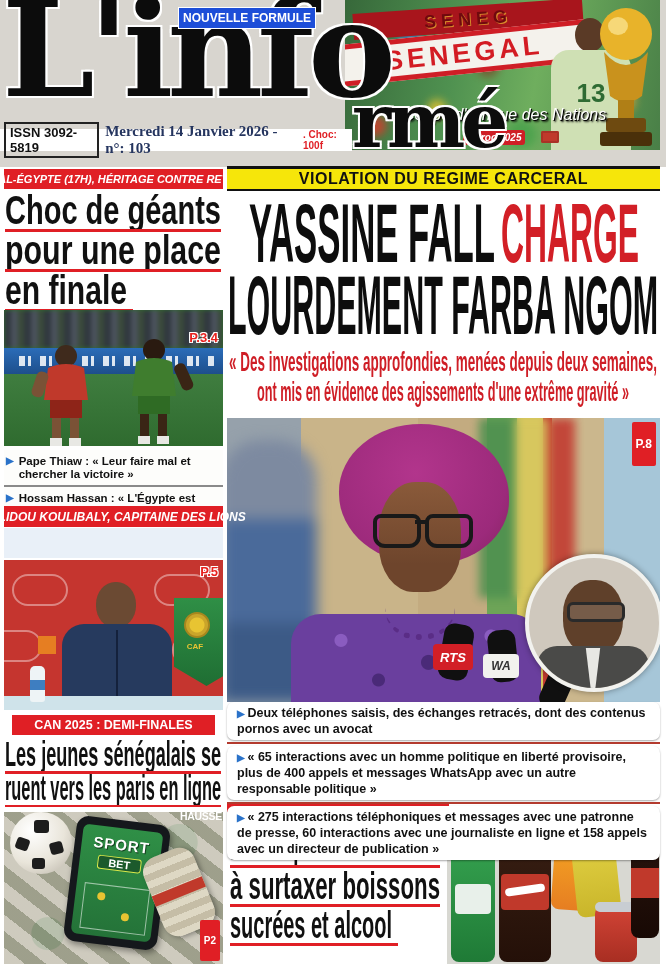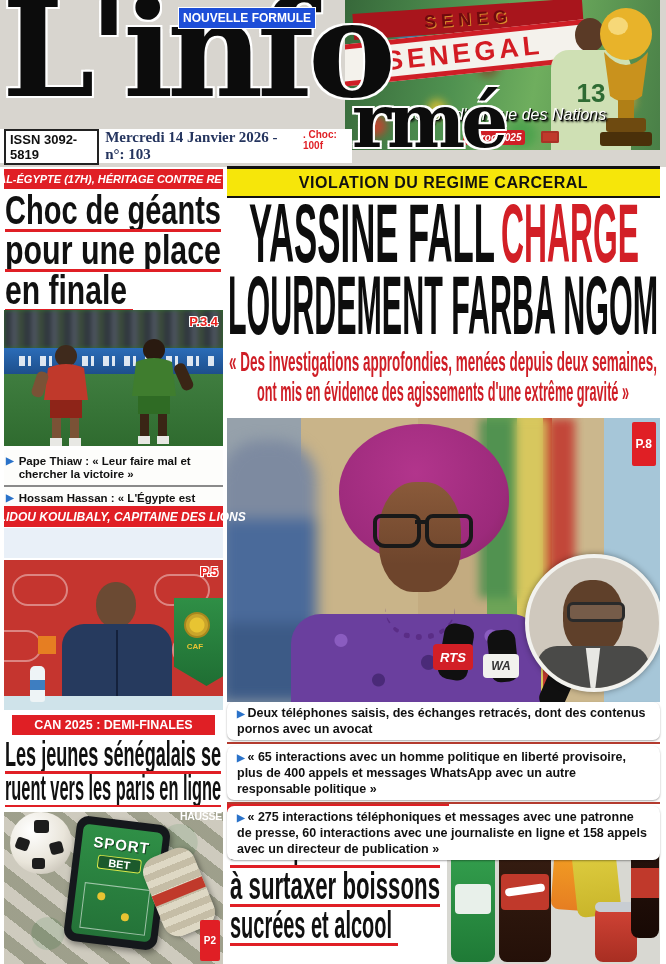--- a/index.html
+++ b/index.html
@@ -9,22 +9,22 @@
   
   .masthead{left:0;top:0;width:666px;height:167px;background:#d8d5cf;}
   .logo-main{left:2px;top:-28px;font-family:"DejaVu Serif",serif;font-weight:bold;
              font-size:132px;letter-spacing:-6px;color:#0c0c0c;z-index:6;
              text-shadow:2px 2px 0 #fff,-2px -2px 0 #fff,2px -2px 0 #fff,-2px 2px 0 #fff;}
   .logo-tail{left:352px;top:78px;font-family:"DejaVu Serif",serif;font-weight:bold;
              font-size:74px;letter-spacing:-4px;color:#0c0c0c;z-index:7;
              text-shadow:2px 2px 0 #fff,-2px -2px 0 #fff,2px -2px 0 #fff,-2px 2px 0 #fff;}
   .badge-nf{left:178px;top:7px;background:#1d4ed8;color:#fff;font-weight:bold;
             font-size:12px;padding:3px 4px;border:1px solid #fff;z-index:8;letter-spacing:0px;}
-  .issn-bar{left:0;top:129px;width:352px;height:34px;background:#fff;z-index:5;
-            display:flex;align-items:flex-start;gap:6px;padding-left:4px;box-sizing:border-box;}
+  .issn-bar{left:0;top:129px;width:352px;height:22px;background:#fff;z-index:5;
+            display:flex;align-items:center;gap:6px;padding-left:4px;box-sizing:border-box;}
   .issn-box{border:2px solid #222;font-weight:bold;font-size:13px;padding:1px 4px;color:#111;}
   .date-line{font-family:"Liberation Serif",serif;font-size:15px;color:#25355f;font-weight:bold;}
   .price{color:#e01f25;font-weight:bold;font-size:10px;}
   
   .banner-photo{left:345px;top:0;width:315px;height:150px;overflow:hidden;z-index:1;
       background:linear-gradient(100deg,#37683a 0%,#4f9150 35%,#6fae5e 60%,#497f47 100%);}
   .crowd{left:-10px;top:-10px;width:340px;height:170px;filter:blur(4px);opacity:.8;
       background:
        radial-gradient(circle at 12% 80%,#d93b2b 0 10px,transparent 11px),
        radial-gradient(circle at 30% 70%,#e8c432 0 9px,transparent 10px),
@@ -48,21 +48,21 @@
       box-shadow:inset 0 0 0 2px #a93226;}
   .player13-head{left:230px;top:18px;width:30px;height:34px;border-radius:50%;background:#5a3a26;z-index:3;}
   .player13-body{left:206px;top:50px;width:80px;height:100px;border-radius:18px 18px 0 0;
       background:#cfe0b4;z-index:3;display:flex;justify-content:center;}
   .player13-num{margin-top:28px;color:#2f6b33;font-weight:bold;font-size:26px;}
   
   .trophy{right:0;top:0;width:72px;height:150px;z-index:3;}
   
   .kicker{background:#e01f25;color:#fff;font-weight:bold;font-style:italic;
           display:flex;align-items:center;justify-content:center;white-space:nowrap;z-index:5;}
-  .yellow-banner{left:227px;top:166px;width:433px;height:32px;background:#f6e60a;
+  .yellow-banner{left:227px;top:166px;width:433px;height:25px;background:#f6e60a;
       border-top:3px solid #111;border-bottom:2px solid #111;box-sizing:border-box;
       display:flex;align-items:center;justify-content:center;color:#111;
       font-weight:bold;font-size:16px;letter-spacing:.5px;z-index:5;}
   .pageref{color:#e8221f;font-weight:bold;font-size:13px;
       text-shadow:1px 1px 0 #fff,-1px -1px 0 #fff,1px -1px 0 #fff,-1px 1px 0 #fff;z-index:9;}
   .pagechip{background:#e01f25;color:#fff;font-weight:bold;font-size:12px;
       padding:15px 4px;border-radius:2px;z-index:9;}
   
   .bullets{left:4px;top:450px;width:219px;background:#fdfdfb;z-index:4;}
   .bullet-row{display:flex;gap:5px;padding:5px 2px 4px 2px;border-bottom:2px solid #8a8a8a;
@@ -226,21 +226,21 @@
 
     <circle cx="140" cy="12" r="11" fill="#2a1a10"></circle>
     <path d="M122 24 Q140 16 158 24 L162 58 L118 58 Z" fill="#3f7d2e"></path>
     <rect x="124" y="58" width="32" height="18" fill="#2f6b24"></rect>
     <rect x="126" y="76" width="9" height="26" fill="#3a2515"></rect>
     <rect x="144" y="76" width="9" height="26" fill="#3a2515"></rect>
     <rect x="124" y="98" width="12" height="8" fill="#e8e8e4"></rect>
     <rect x="143" y="98" width="12" height="8" fill="#e8e8e4"></rect>
     <rect x="158" y="26" width="12" height="28" rx="5" fill="#3a2515" transform="rotate(-24 164 26)"></rect>
   </svg>
-  <div class="abs pageref" style="right:5px;top:4px;padding-left:36px;">P.3.4</div>
+  <div class="abs pageref" style="right:5px;top:20px;padding-left:36px;">P.3.4</div>
 </div>
 
 <div class="abs bullets">
   <div class="bullet-row">
       <span class="arrow">▶</span>
       <span>Pape Thiaw : « Leur faire mal et chercher la victoire »</span>
     </div>
   <div class="bullet-row">
       <span class="arrow">▶</span>
       <span>Hossam Hassan : « L'Égypte est prête »</span>

